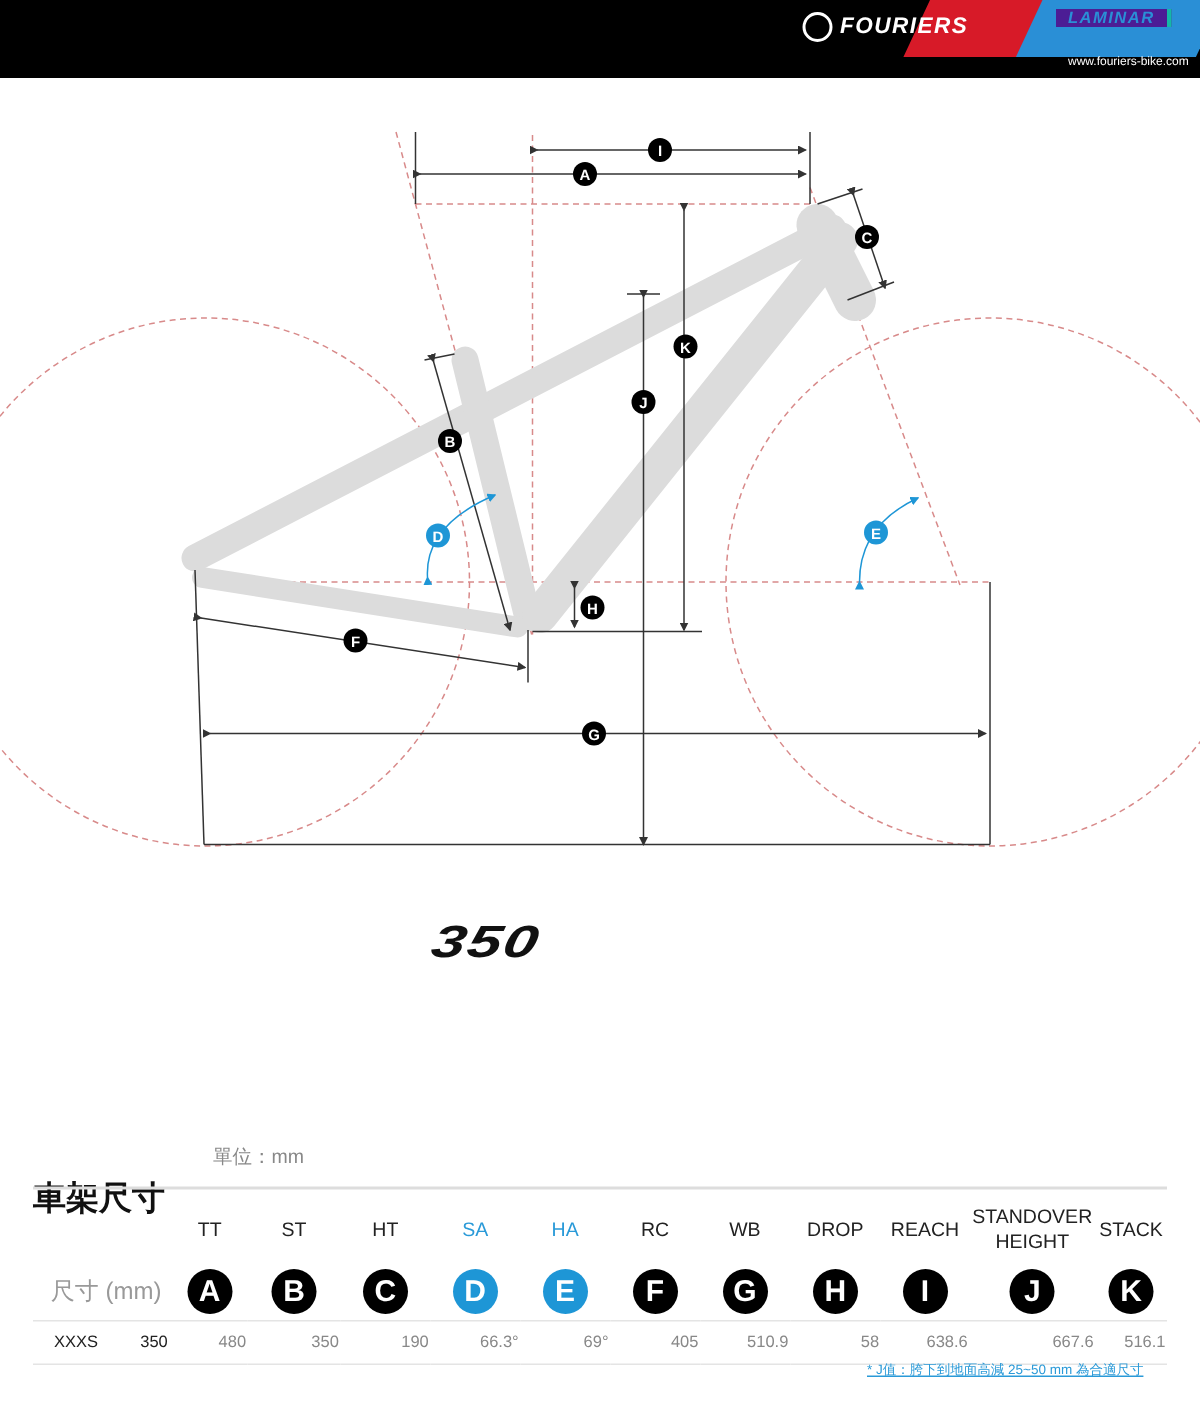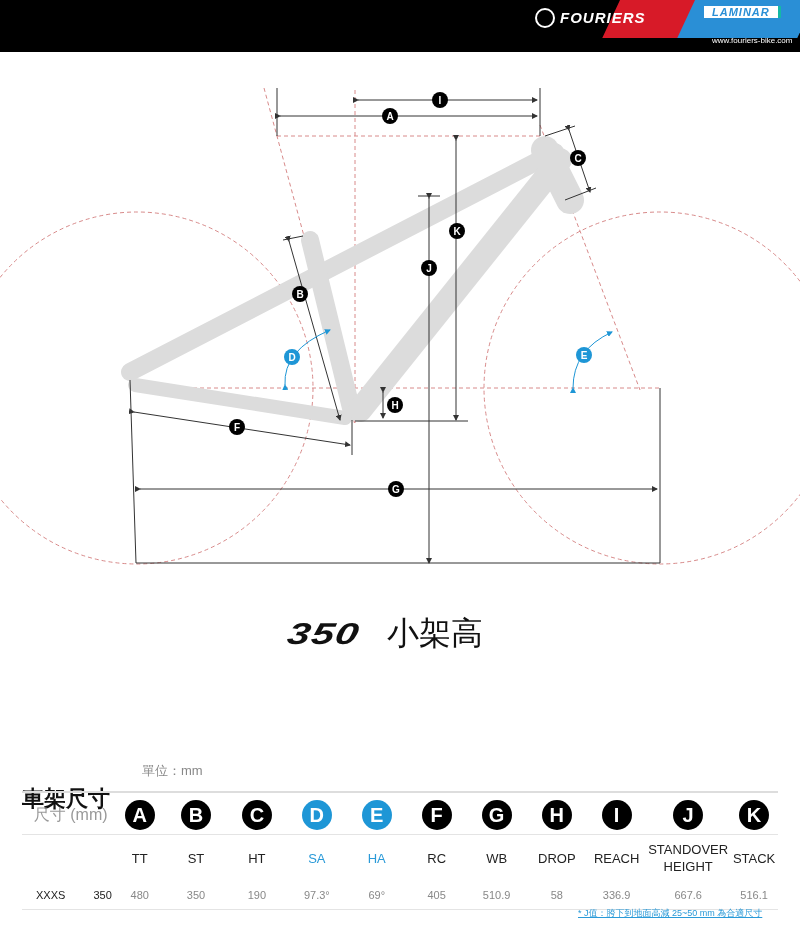--- a/index.html
+++ b/index.html
@@ -2,40 +2,40 @@
 <html><head>
 <meta charset="utf-8">
 <style>
   html, body { margin:0; padding:0; background:#ffffff; }
   body { width:800px; height:947px; position:relative; overflow:hidden; font-family:"Liberation Sans", sans-serif; }
   .banner { position:absolute; left:0; top:0; width:800px; height:52px; background:#000; overflow:hidden; }
   .banner .red { position:absolute; left:620px; top:0; width:110px; height:38px; background:#d71a28; transform:skewX(-25deg); transform-origin:top left; }
   .banner .blue { position:absolute; left:695px; top:0; width:120px; height:38px; background:#2a8fd6; transform:skewX(-25deg); transform-origin:top left; }
   .banner .logo-mark { position:absolute; left:535px; top:8px; width:20px; height:20px; border:2px solid #fff; border-radius:50%; box-sizing:border-box; }
   .banner .brand { position:absolute; left:560px; top:9px; color:#fff; font-weight:bold; font-style:italic; font-size:15px; letter-spacing:1px; }
-  .banner .laminar { position:absolute; left:704px; top:6px; background:#ffffff; color:#2a8fd6; font-weight:bold; font-style:italic; font-size:11px; padding:0 8px; letter-spacing:1px; border-right:3px solid #14b8a6; }
+  .banner .laminar { position:absolute; left:704px; top:6px; background:#4c1d95; color:#2a8fd6; font-weight:bold; font-style:italic; font-size:11px; padding:0 8px; letter-spacing:1px; border-right:3px solid #14b8a6; }
   .banner .url { position:absolute; left:712px; top:36px; color:#fff; font-size:8px; }
 
   .diagram { position:absolute; left:0; top:38px; width:800px; height:560px; }
   .title350 { position:absolute; left:288px; top:612px; display:flex; align-items:center; gap:10px; }
   .title350 .num { font-size:30px; font-weight:bold; font-style:italic; letter-spacing:1px; transform:skewX(-12deg) scaleX(1.35); transform-origin:left; color:#111; margin-right:36px; }
   .title350 .zh { font-size:32px; color:#111; }
 
   .section-title { position:absolute; left:22px; top:756px; font-size:22px; font-weight:bold; color:#111;margin-top:28px; }
   .unit { position:absolute; left:142px; top:762px; font-size:13px; color:#888; }
   .top-rule { position:absolute; left:22px; top:791px; width:756px; height:2px; background:#ddd; }
 
   table.spec { position:absolute; left:22px; top:796px; width:756px; border-collapse:collapse; }
   table.spec th { font-weight:normal; font-size:13px; color:#222; height:44px; vertical-align:middle; text-align:center; line-height:17px; }
   table.spec th.blue { color:#2a9ad8; }
   table.spec td.badge-cell { height:36px; text-align:center; vertical-align:middle; border-bottom:1px solid #e4e4e4; }
   .badge { display:inline-flex; width:30px; height:30px; border-radius:50%; background:#000; color:#fff; align-items:center; justify-content:center; font-size:20px; font-weight:bold; }
   .badge.blue { background:#1e96d6; }
   .size-label { font-size:16px; color:#999; text-align:left; padding-left:6px; }
-  table.spec td.val { font-size:11px; color:#888; text-align:center; height:26px; border-bottom:1px solid #e4e4e4; }
+  table.spec td.val { font-size:11px; color:#888; text-align:right; height:26px; border-bottom:1px solid #e4e4e4; }
   table.spec td.val.dark { color:#222; }
   .footnote { position:absolute; left:578px; top:907px; font-size:9px; color:#2a9ad8;text-decoration:underline; }
 </style>
 </head>
 <body>
 
 <div class="banner">
   <div class="red"></div>
   <div class="blue"></div>
   <div class="logo-mark"></div>
@@ -143,21 +143,20 @@
       </g>
     <g>
         <circle cx="396" cy="489" r="8" fill="#000"></circle>
         <text x="396" y="493" fill="#fff">G</text>
       </g>
   </g>
 </svg>
 
 <div class="title350">
   <span class="num">350</span>
-  <span class="zh">小架高</span>
 </div>
 
 <div class="section-title">車架尺寸</div>
 <div class="unit">單位：mm</div>
 <div class="top-rule"></div>
 
 <table class="spec">
   <colgroup>
     <col style="width:96px">
       <col style="width:52px">
@@ -167,61 +166,61 @@
       <col style="width:62px">
       <col style="width:62px">
       <col style="width:62px">
       <col style="width:62px">
       <col style="width:60px">
       <col style="width:62px">
       <col style="width:48px">
   </colgroup>
   <tbody>
       <tr>
+    <th></th>
+    <th>TT</th>
+    <th>ST</th>
+    <th>HT</th>
+    <th class="blue">SA</th>
+    <th class="blue">HA</th>
+    <th>RC</th>
+    <th>WB</th>
+    <th>DROP</th>
+    <th>REACH</th>
+    <th style="padding:0 2px;">STANDOVER HEIGHT</th>
+    <th>STACK</th>
+  </tr>
+  <tr>
     <td class="badge-cell size-label">尺寸 (mm)</td>
     <td class="badge-cell"><span class="badge">A</span></td>
     <td class="badge-cell"><span class="badge">B</span></td>
     <td class="badge-cell"><span class="badge">C</span></td>
     <td class="badge-cell"><span class="badge blue">D</span></td>
     <td class="badge-cell"><span class="badge blue">E</span></td>
     <td class="badge-cell"><span class="badge">F</span></td>
     <td class="badge-cell"><span class="badge">G</span></td>
     <td class="badge-cell"><span class="badge">H</span></td>
     <td class="badge-cell"><span class="badge">I</span></td>
     <td class="badge-cell"><span class="badge">J</span></td>
     <td class="badge-cell"><span class="badge">K</span></td>
   </tr>
   <tr>
-    <th></th>
-    <th>TT</th>
-    <th>ST</th>
-    <th>HT</th>
-    <th class="blue">SA</th>
-    <th class="blue">HA</th>
-    <th>RC</th>
-    <th>WB</th>
-    <th>DROP</th>
-    <th>REACH</th>
-    <th style="padding:0 2px;">STANDOVER HEIGHT</th>
-    <th>STACK</th>
-  </tr>
-  <tr>
     <td class="val dark" style="text-align:left;padding-left:14px;">
       <span>XXXS</span>
       <span style="display:inline-block;width:22px"></span>
       <span>350</span>
     </td>
     <td class="val">480</td>
     <td class="val">350</td>
     <td class="val">190</td>
-    <td class="val">97.3°</td>
+    <td class="val">66.3°</td>
     <td class="val">69°</td>
     <td class="val">405</td>
     <td class="val">510.9</td>
     <td class="val">58</td>
-    <td class="val">336.9</td>
+    <td class="val">638.6</td>
     <td class="val">667.6</td>
     <td class="val">516.1</td>
   </tr>
 </tbody>
   </table>
 
 <div class="footnote">* J值：胯下到地面高減 25~50 mm 為合適尺寸</div>
 
 </body></html>

